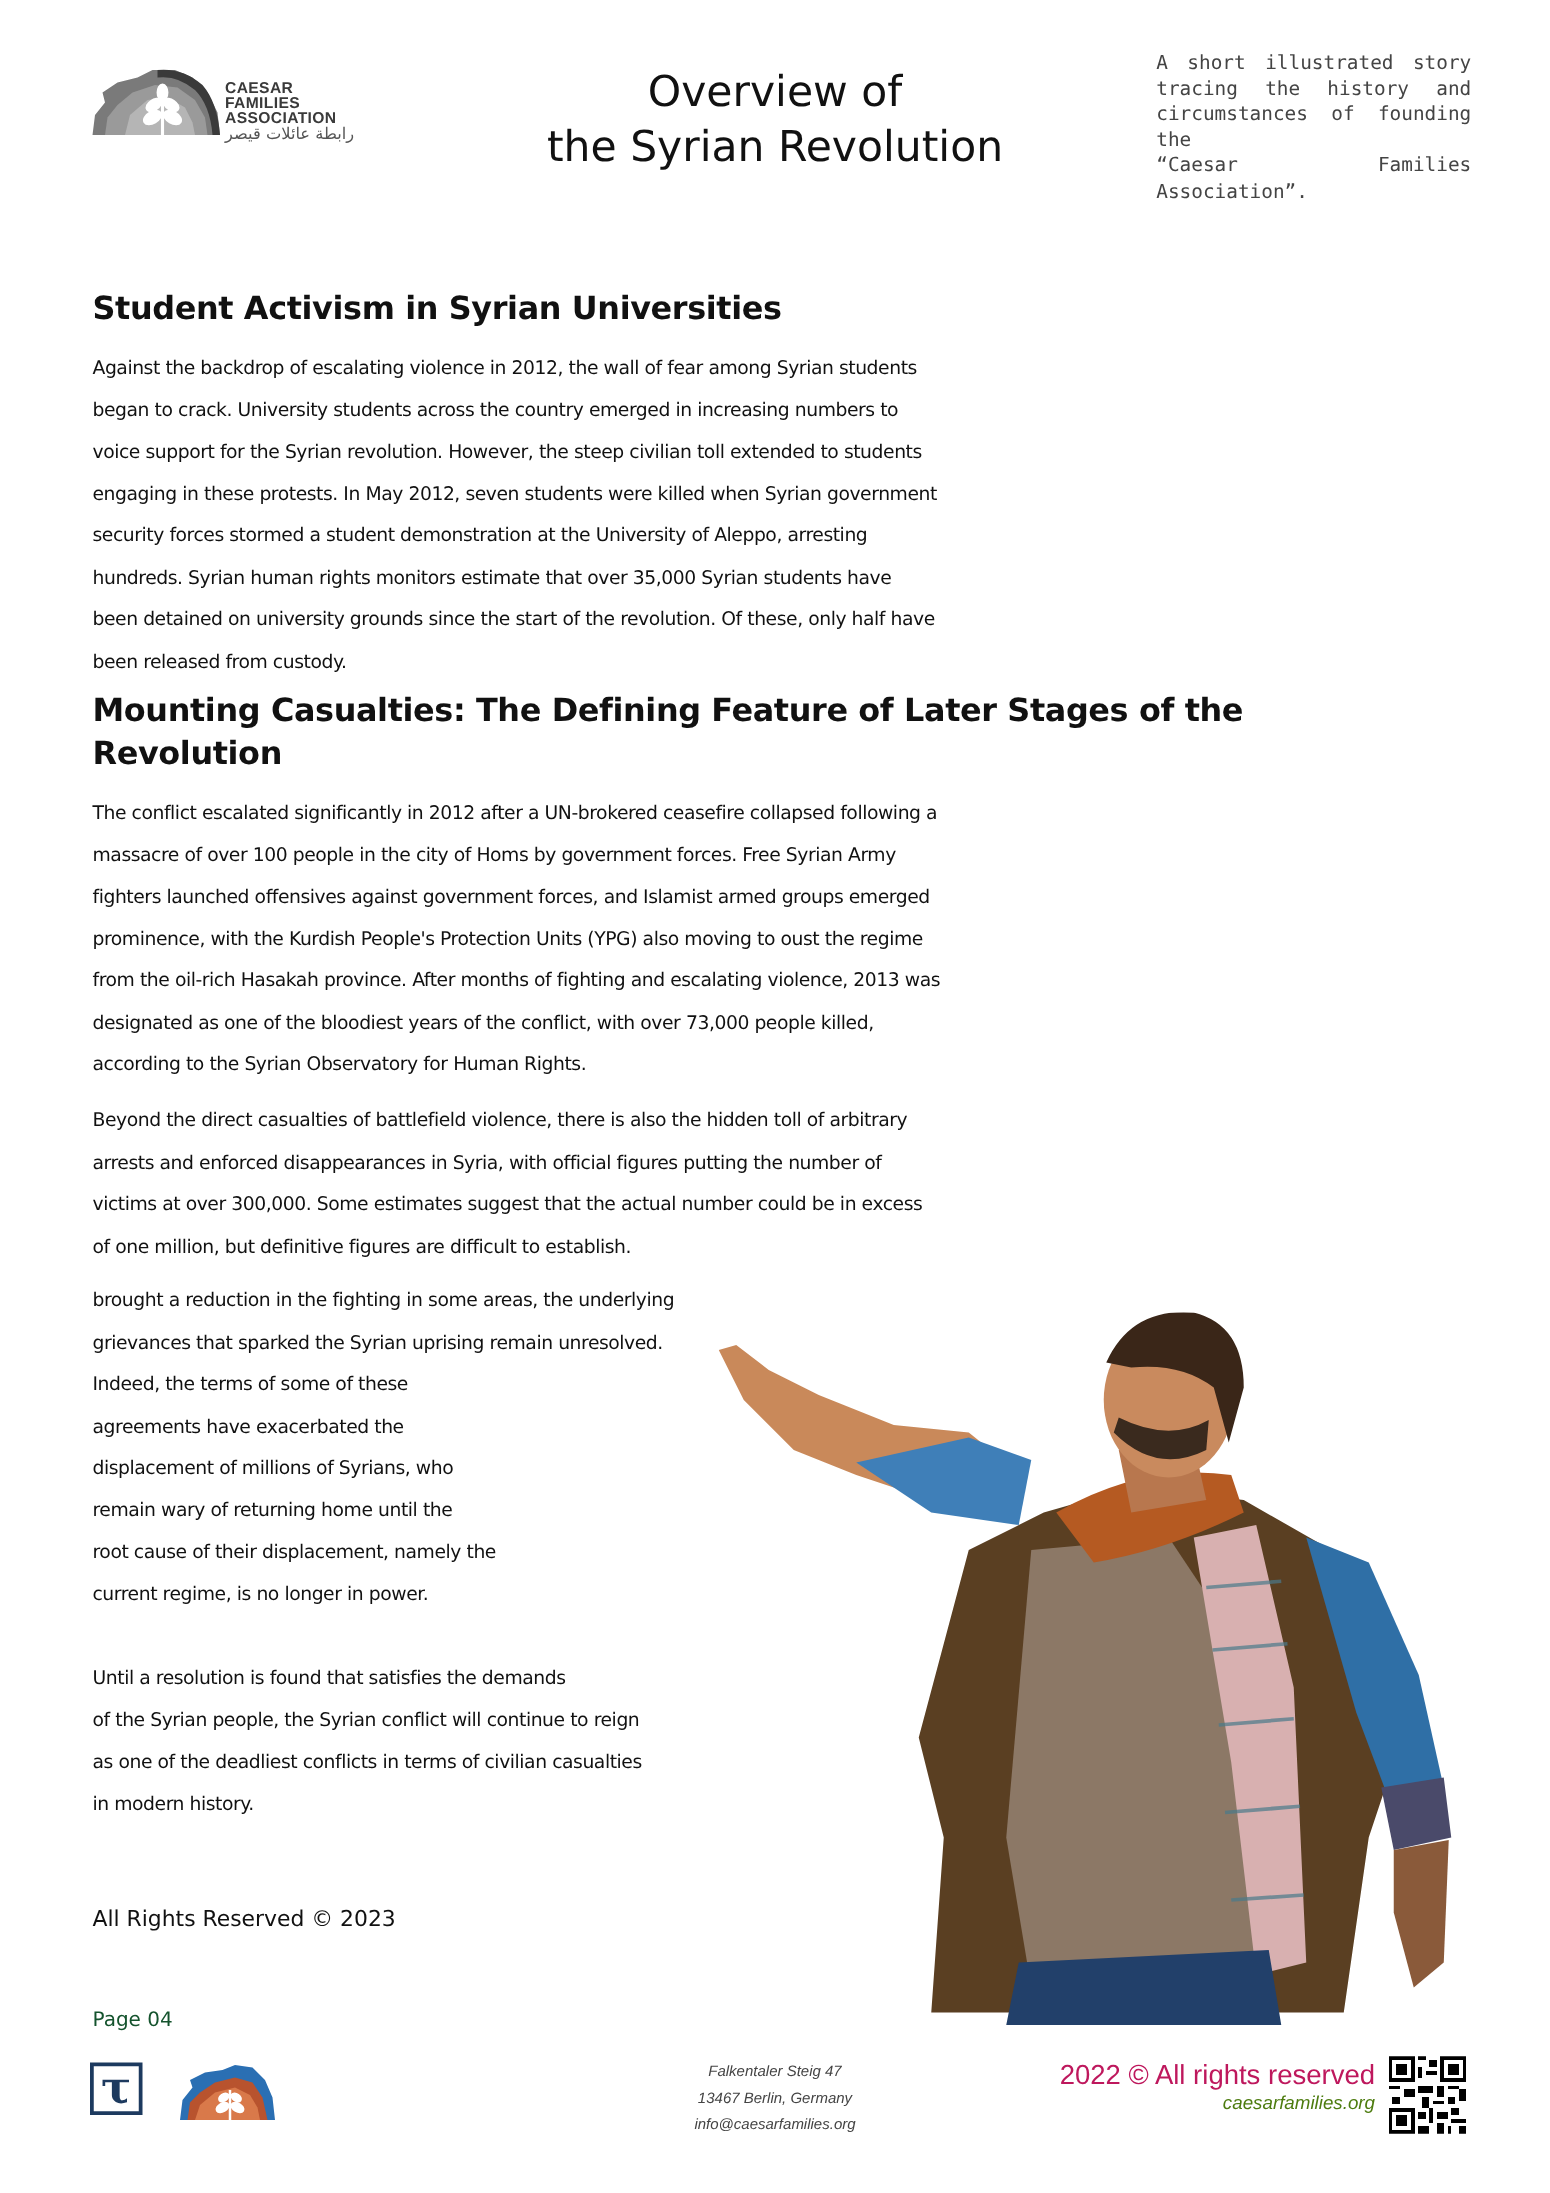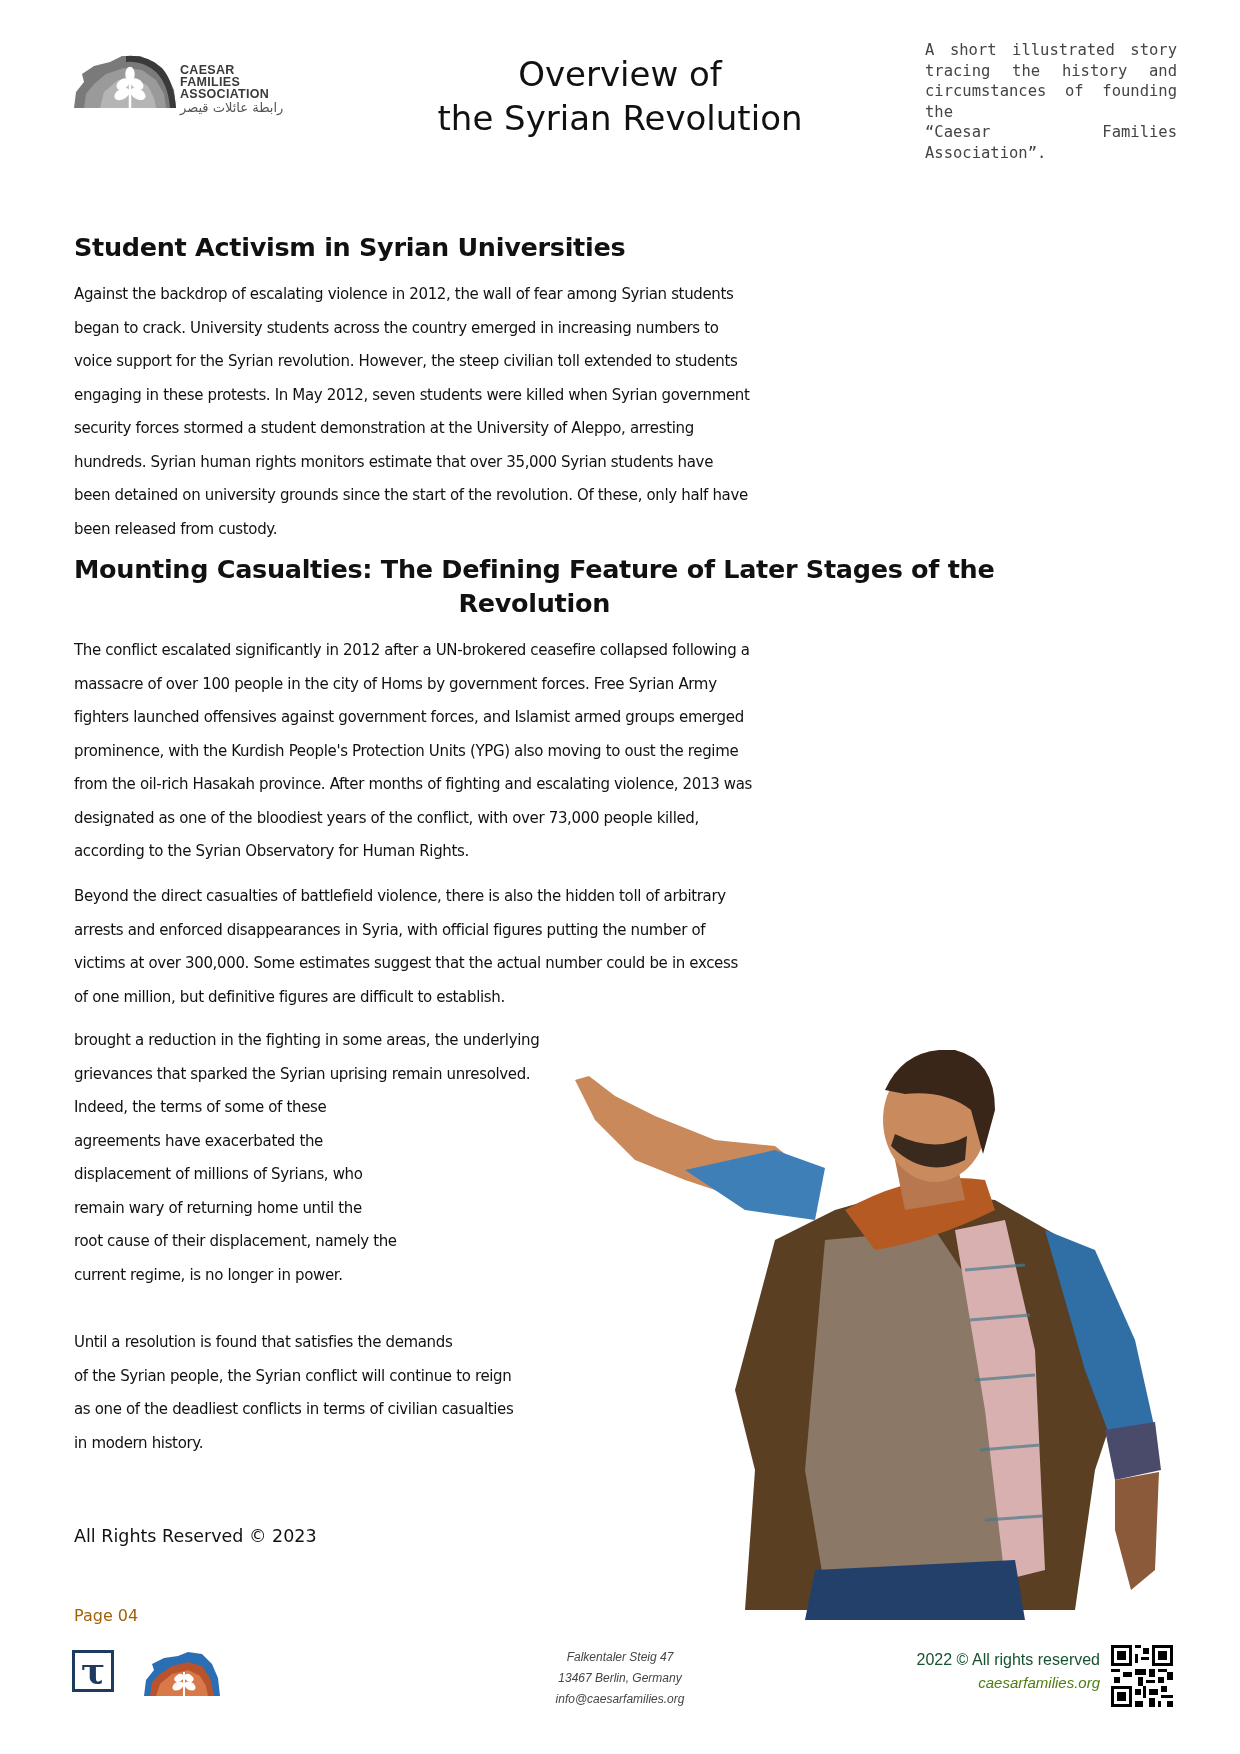--- a/index.html
+++ b/index.html
@@ -19,52 +19,52 @@
   .page-title span { display: block; }
 
   .tagline { position: absolute; left: 925px; top: 40px; width: 252px; font-size: 15.5px;
              line-height: 20.5px; color: #444; text-align: justify; text-align-last: justify;
              font-family: "DejaVu Sans Mono", monospace; }
   .tagline span { display: block; }
   .tagline .last { text-align-last: left; }
 
   .content { position: absolute; left: 74px; top: 230px; width: 1110px; }
   h2 { margin: 0; font-size: 25.5px; line-height: 34px; font-weight: bold; color: #111;
-       font-family: "DejaVu Sans", sans-serif; letter-spacing: -0.3px; text-align: center; }
+       font-family: "DejaVu Sans", sans-serif; letter-spacing: -0.3px; }
   p { margin: 0; font-size: 15px; line-height: 33.5px; color: #111;
       font-family: "DejaVu Sans", sans-serif; letter-spacing: -0.35px; }
   .line { display: block; white-space: nowrap; }
   .h2-1 { position: absolute; left: 0; top: 0; }
   .p-1 { position: absolute; left: 0; top: 48px; }
   .h2-2 { position: absolute; left: 0; top: 322px; }
   .p-2 { position: absolute; left: 0; top: 404px; }
   .p-3 { position: absolute; left: 0; top: 650px; }
   .p-4 { position: absolute; left: 0; top: 794px; }
   .p-5 { position: absolute; left: 0; top: 1096px; }
 
   .illustration { position: absolute; left: 575px; top: 1050px; width: 620px; height: 570px; }
 
   .rights-2023 { position: absolute; left: 74px; top: 1526px; font-size: 17.5px; color: #111;
                  font-family: "DejaVu Sans", sans-serif; }
-  .page-number { position: absolute; left: 74px; top: 1606px; font-size: 16px; color: #a16207;
+  .page-number { position: absolute; left: 74px; top: 1606px; font-size: 16px; color: #14532d;
                  font-family: "DejaVu Sans", sans-serif; }
 
   .footer-tau { position: absolute; left: 72px; top: 1650px; width: 42px; height: 42px;
                 border: 3px solid #1d3a5f; box-sizing: border-box; color: #1d3a5f;
                 font-family: "DejaVu Serif", serif; font-size: 36px; line-height: 34px; text-align: center; font-weight: bold; }
   .footer-logo { position: absolute; left: 142px; top: 1652px; width: 78px; height: 44px; }
 
   .footer-address { position: absolute; left: 510px; top: 1647px; width: 220px; text-align: center;
                     font-size: 12px; line-height: 21px; color: #444; font-style: italic;
                     font-family: "Liberation Sans", sans-serif; }
   .footer-address span { display: block; }
 
   .footer-rights { position: absolute; left: 820px; top: 1648px; width: 280px; text-align: right;
                    font-family: "Liberation Sans", sans-serif; }
-  .footer-rights .r1 { font-size: 16px; color: #14532d; display: block; line-height: 24px; }
+  .footer-rights .r1 { font-size: 22px; color: #be185d; display: block; line-height: 24px; }
   .footer-rights .r2 { font-size: 15px; color: #4d7c0f; font-style: italic; display: block; line-height: 22px; }
   .qr { position: absolute; left: 1111px; top: 1645px; width: 62px; height: 62px; }
 </style>
 </head>
 <body>
 
 <div class="header-logo">
   <svg class="logo-mark" viewBox="0 0 112 72">
     <path d="M4 56 L6 40 L14 30 L12 22 L24 14 L40 10 L52 4 L70 4 L84 10 L96 22 L104 38 L106 56 Z" fill="#7a7a7a"></path>
     <path d="M14 56 L16 42 L24 32 L36 22 L54 16 L72 18 L86 28 L94 42 L96 56 Z" fill="#9a9a9a"></path>

